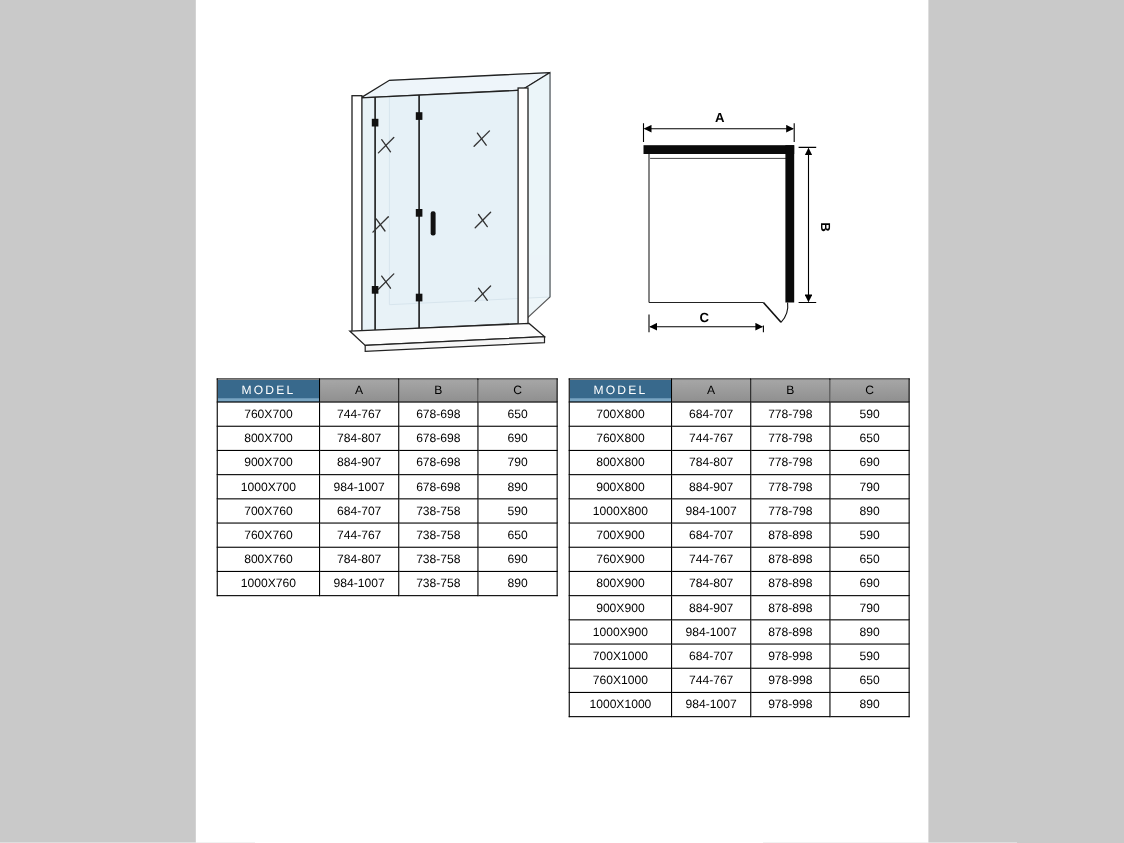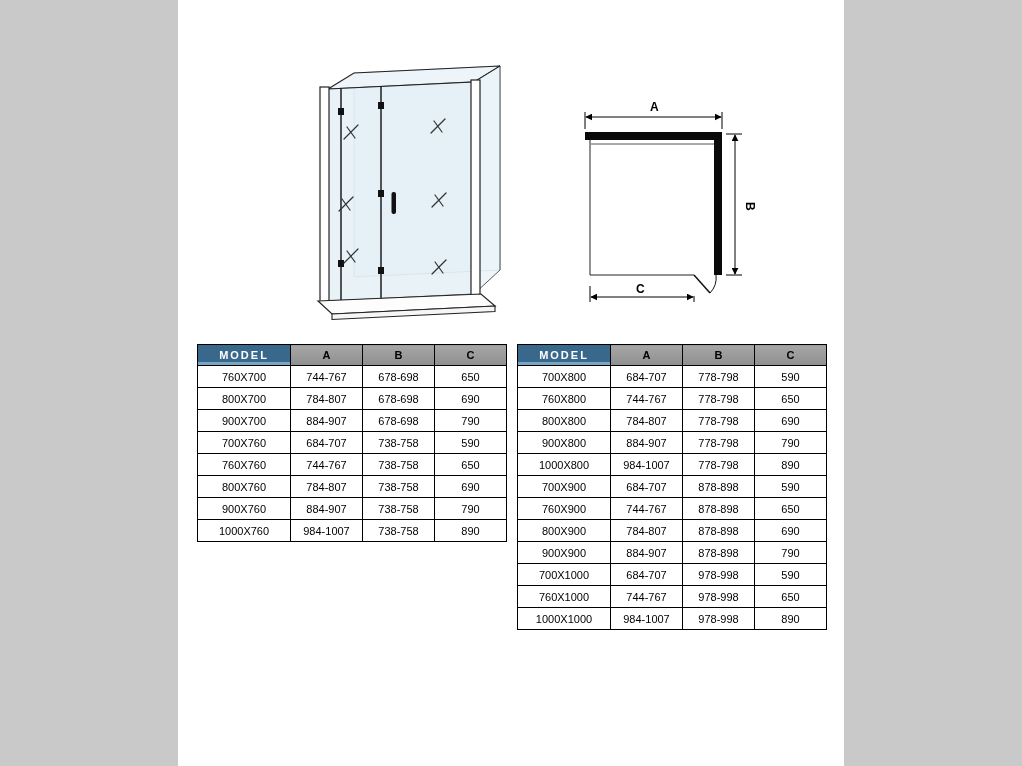--- a/index.html
+++ b/index.html
@@ -21,21 +21,21 @@
   }
   table.spec{
     position:absolute;border-collapse:collapse;table-layout:fixed;
     font-size:11px;color:#000;background:#fff;
   }
   table.spec td, table.spec th{
     border:1px solid var(--table-border,#000);
     text-align:center;vertical-align:middle;
     height:21px;padding:0 2px;overflow:hidden;white-space:nowrap;
   }
-  table.spec th{font-weight:bold;height:20px;}
+  table.spec th{font-weight:normal;height:20px;}
   th.model-th{
     background:var(--model-header-bg,#38698c);
     color:var(--model-header-text,#ffffff);
     letter-spacing:2px;font-size:11px;
     box-shadow:inset 0 -3px 0 rgba(165,205,230,.6);
   }
   th.dim-th{
     background:linear-gradient(var(--dim-header-bg,#a6a6a6),#8f8f8f);
     color:#000;
   }
@@ -174,44 +174,44 @@
           <td>678-698</td>
           <td>690</td>
         </tr>
         <tr>
           <td>900X700</td>
           <td>884-907</td>
           <td>678-698</td>
           <td>790</td>
         </tr>
         <tr>
+          <td>1000X700</td>
+          <td>984-1007</td>
+          <td>678-698</td>
+          <td>890</td>
+        </tr>
+        <tr>
           <td>700X760</td>
           <td>684-707</td>
           <td>738-758</td>
           <td>590</td>
         </tr>
         <tr>
           <td>760X760</td>
           <td>744-767</td>
           <td>738-758</td>
           <td>650</td>
         </tr>
         <tr>
           <td>800X760</td>
           <td>784-807</td>
           <td>738-758</td>
           <td>690</td>
         </tr>
         <tr>
-          <td>900X760</td>
-          <td>884-907</td>
-          <td>738-758</td>
-          <td>790</td>
-        </tr>
-        <tr>
           <td>1000X760</td>
           <td>984-1007</td>
           <td>738-758</td>
           <td>890</td>
         </tr>
       </tbody>
   </table>
 
   <table class="spec" id="table-right">
     <colgroup>
@@ -277,20 +277,26 @@
           <td>878-898</td>
           <td>690</td>
         </tr>
         <tr>
           <td>900X900</td>
           <td>884-907</td>
           <td>878-898</td>
           <td>790</td>
         </tr>
         <tr>
+          <td>1000X900</td>
+          <td>984-1007</td>
+          <td>878-898</td>
+          <td>890</td>
+        </tr>
+        <tr>
           <td>700X1000</td>
           <td>684-707</td>
           <td>978-998</td>
           <td>590</td>
         </tr>
         <tr>
           <td>760X1000</td>
           <td>744-767</td>
           <td>978-998</td>
           <td>650</td>

